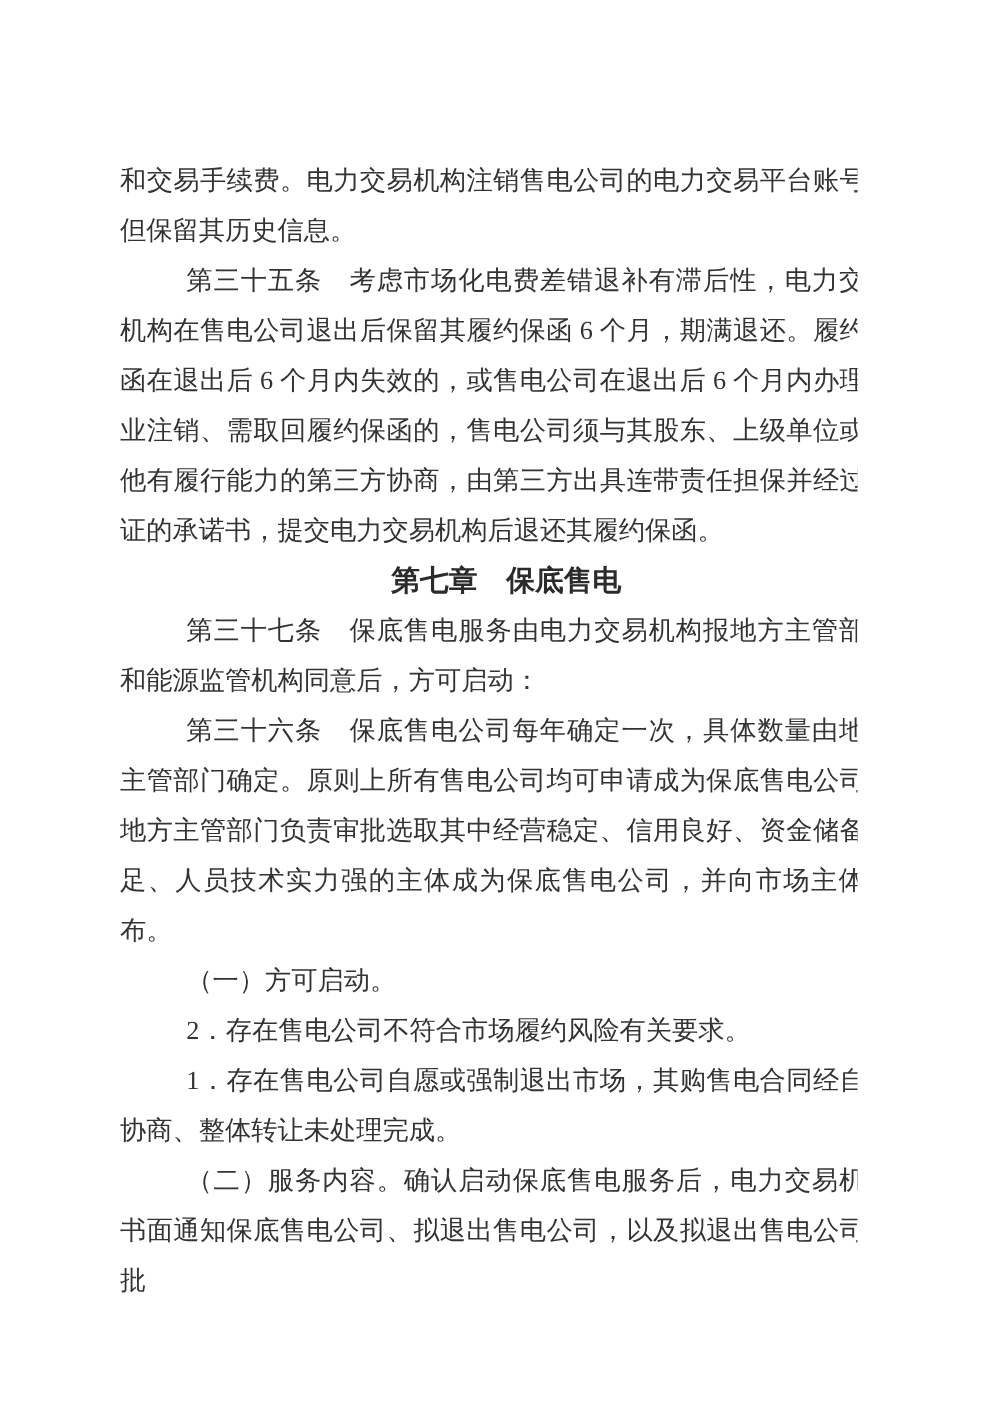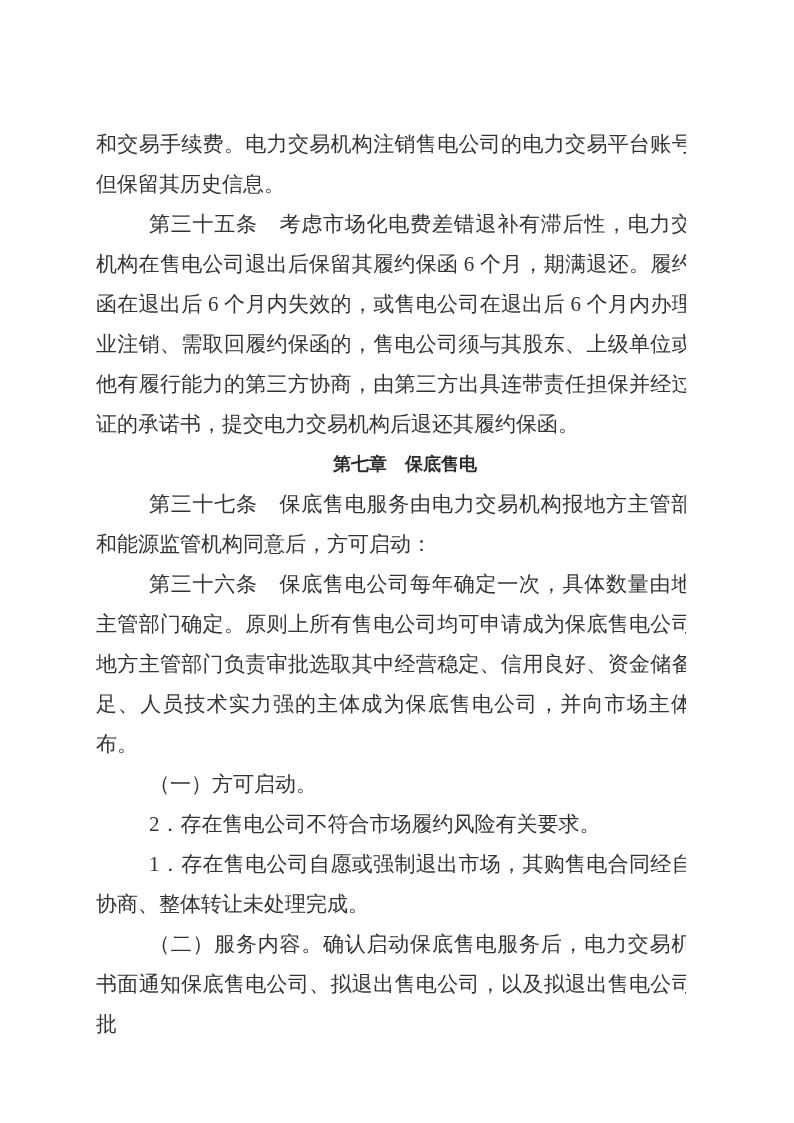--- a/index.html
+++ b/index.html
@@ -33,21 +33,21 @@
   .content p.no-indent {
     text-indent: 0;
   }
   .chapter-heading {
     margin: 0;
     padding: 0;
     text-align: center;
     text-indent: 0;
     font-family: "Liberation Sans", "DejaVu Sans", sans-serif;
     font-weight: 700;
-    font-size: 18px;
+    font-size: 23px;
     line-height: 40px;
     color: #2b2b2b;
   }
 </style>
 </head>
 <body>
 
 <div class="page">
   <div class="content">
     <p class="no-indent">和交易手续费。电力交易机构注销售电公司的电力交易平台账号，但保留其历史信息。</p>

